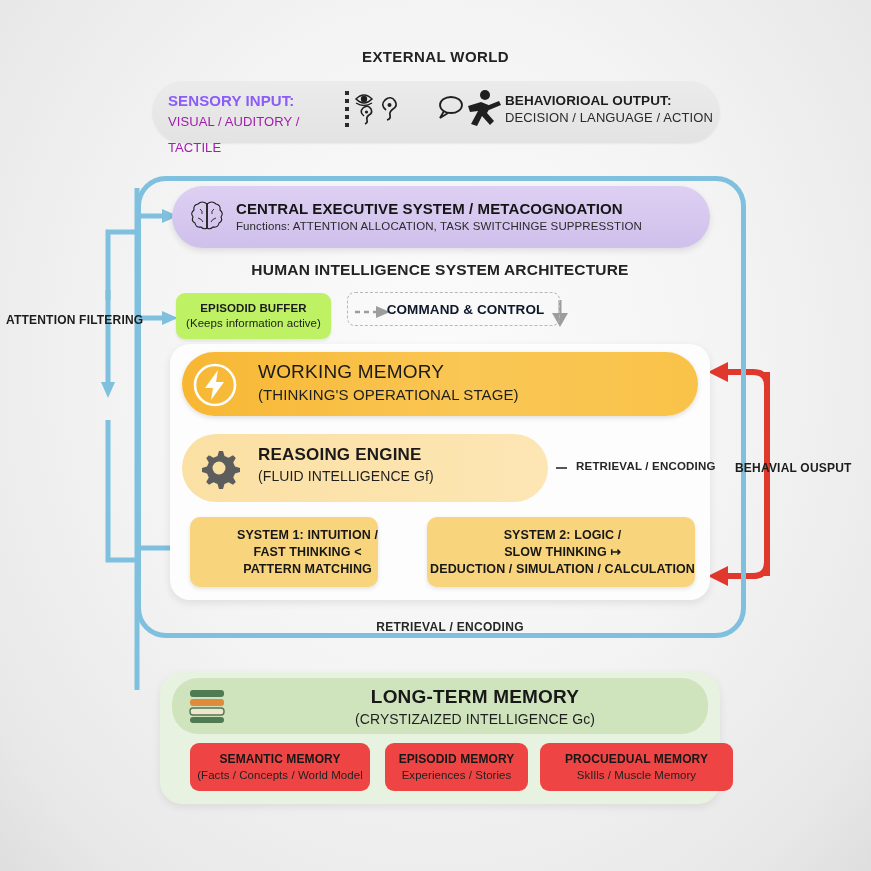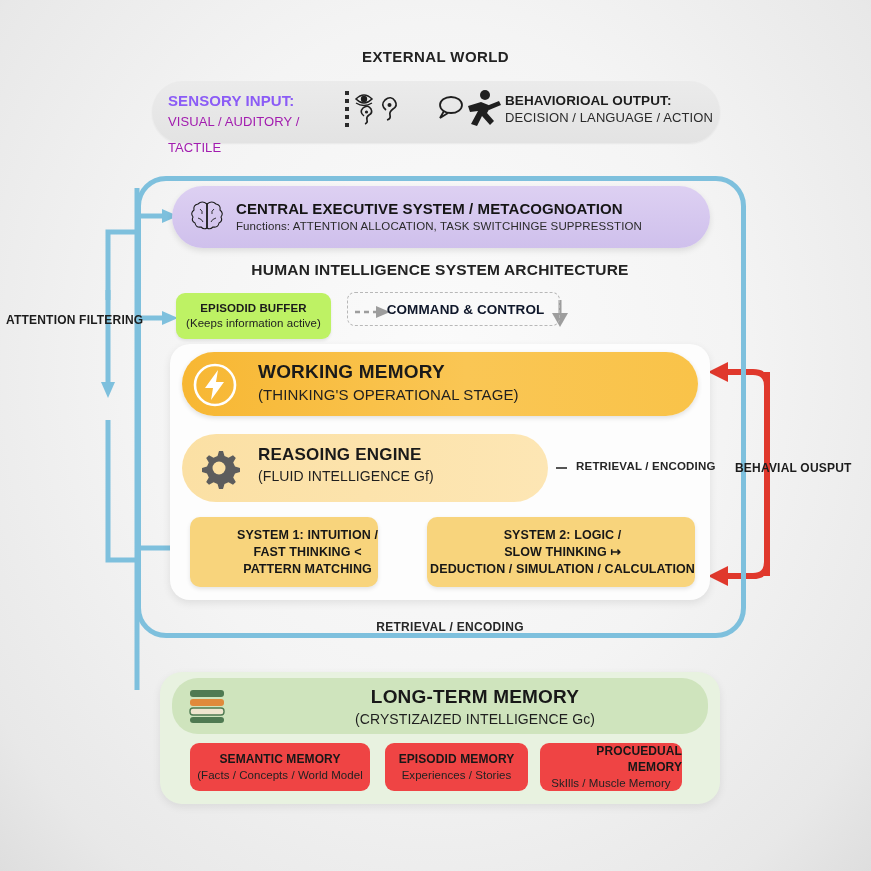--- a/index.html
+++ b/index.html
@@ -79,21 +79,21 @@
     background:#fdfdfd;box-shadow:0 3px 8px rgba(0,0,0,.09);
   }
 
   
   .work-mem{
     left:182px;top:352px;width:516px;height:64px;border-radius:32px;
     background:linear-gradient(90deg,#f7b733 0%,#fac654 55%,#f9c349 100%);
     box-shadow:0 2px 5px rgba(0,0,0,.12);
   }
   .wm-txt{left:258px;top:360px;width:430px;}
-  .wm-t1{font-size:19px;font-weight:bold;color:#1a1a1a;letter-spacing:.2px;line-height:24px;}
+  .wm-t1{font-size:19px;font-weight:normal;color:#1a1a1a;letter-spacing:.2px;line-height:24px;}
   .wm-t2{font-size:15px;color:#1f1f1f;letter-spacing:.1px;line-height:21px;}
   .bolt-ico{left:192px;top:362px;width:46px;height:46px;}
 
   
   .reason{
     left:182px;top:434px;width:366px;height:68px;border-radius:34px;
     background:linear-gradient(90deg,#fbe0a4 0%,#fde6b4 100%);
   }
   .re-txt{left:258px;top:443px;width:290px;}
   .re-t1{font-size:17px;font-weight:bold;color:#1a1a1a;letter-spacing:.2px;line-height:23px;}
@@ -146,21 +146,21 @@
   .ltm-txt{left:250px;top:685px;width:450px;text-align:center;}
   .ltm-t1{font-size:19px;font-weight:bold;color:#181818;letter-spacing:.2px;line-height:24px;}
   .ltm-t2{font-size:14px;color:#1f1f1f;letter-spacing:.1px;line-height:20px;}
   .books-ico{left:186px;top:686px;width:42px;height:40px;}
   .ltm-sub{
     top:743px;height:48px;border-radius:9px;background:#ef4444;
     display:flex;flex-direction:column;align-items:center;justify-content:center;text-align:right;
   }
   .ltm-sub.a{left:190px;width:180px;}
   .ltm-sub.b{left:385px;width:143px;}
-  .ltm-sub.c{left:540px;width:142px;}
+  .ltm-sub.c{left:540px;width:193px;}
   .ltm-sub .s1{font-size:12px;font-weight:bold;color:#171717;letter-spacing:.1px;line-height:16px;}
   .ltm-sub .s2{font-size:11.5px;color:#222;letter-spacing:.05px;line-height:16px;}
 
   svg{display:block;overflow:visible;}
 </style>
 </head>
 <body>
 
 <div class="stage">
 

